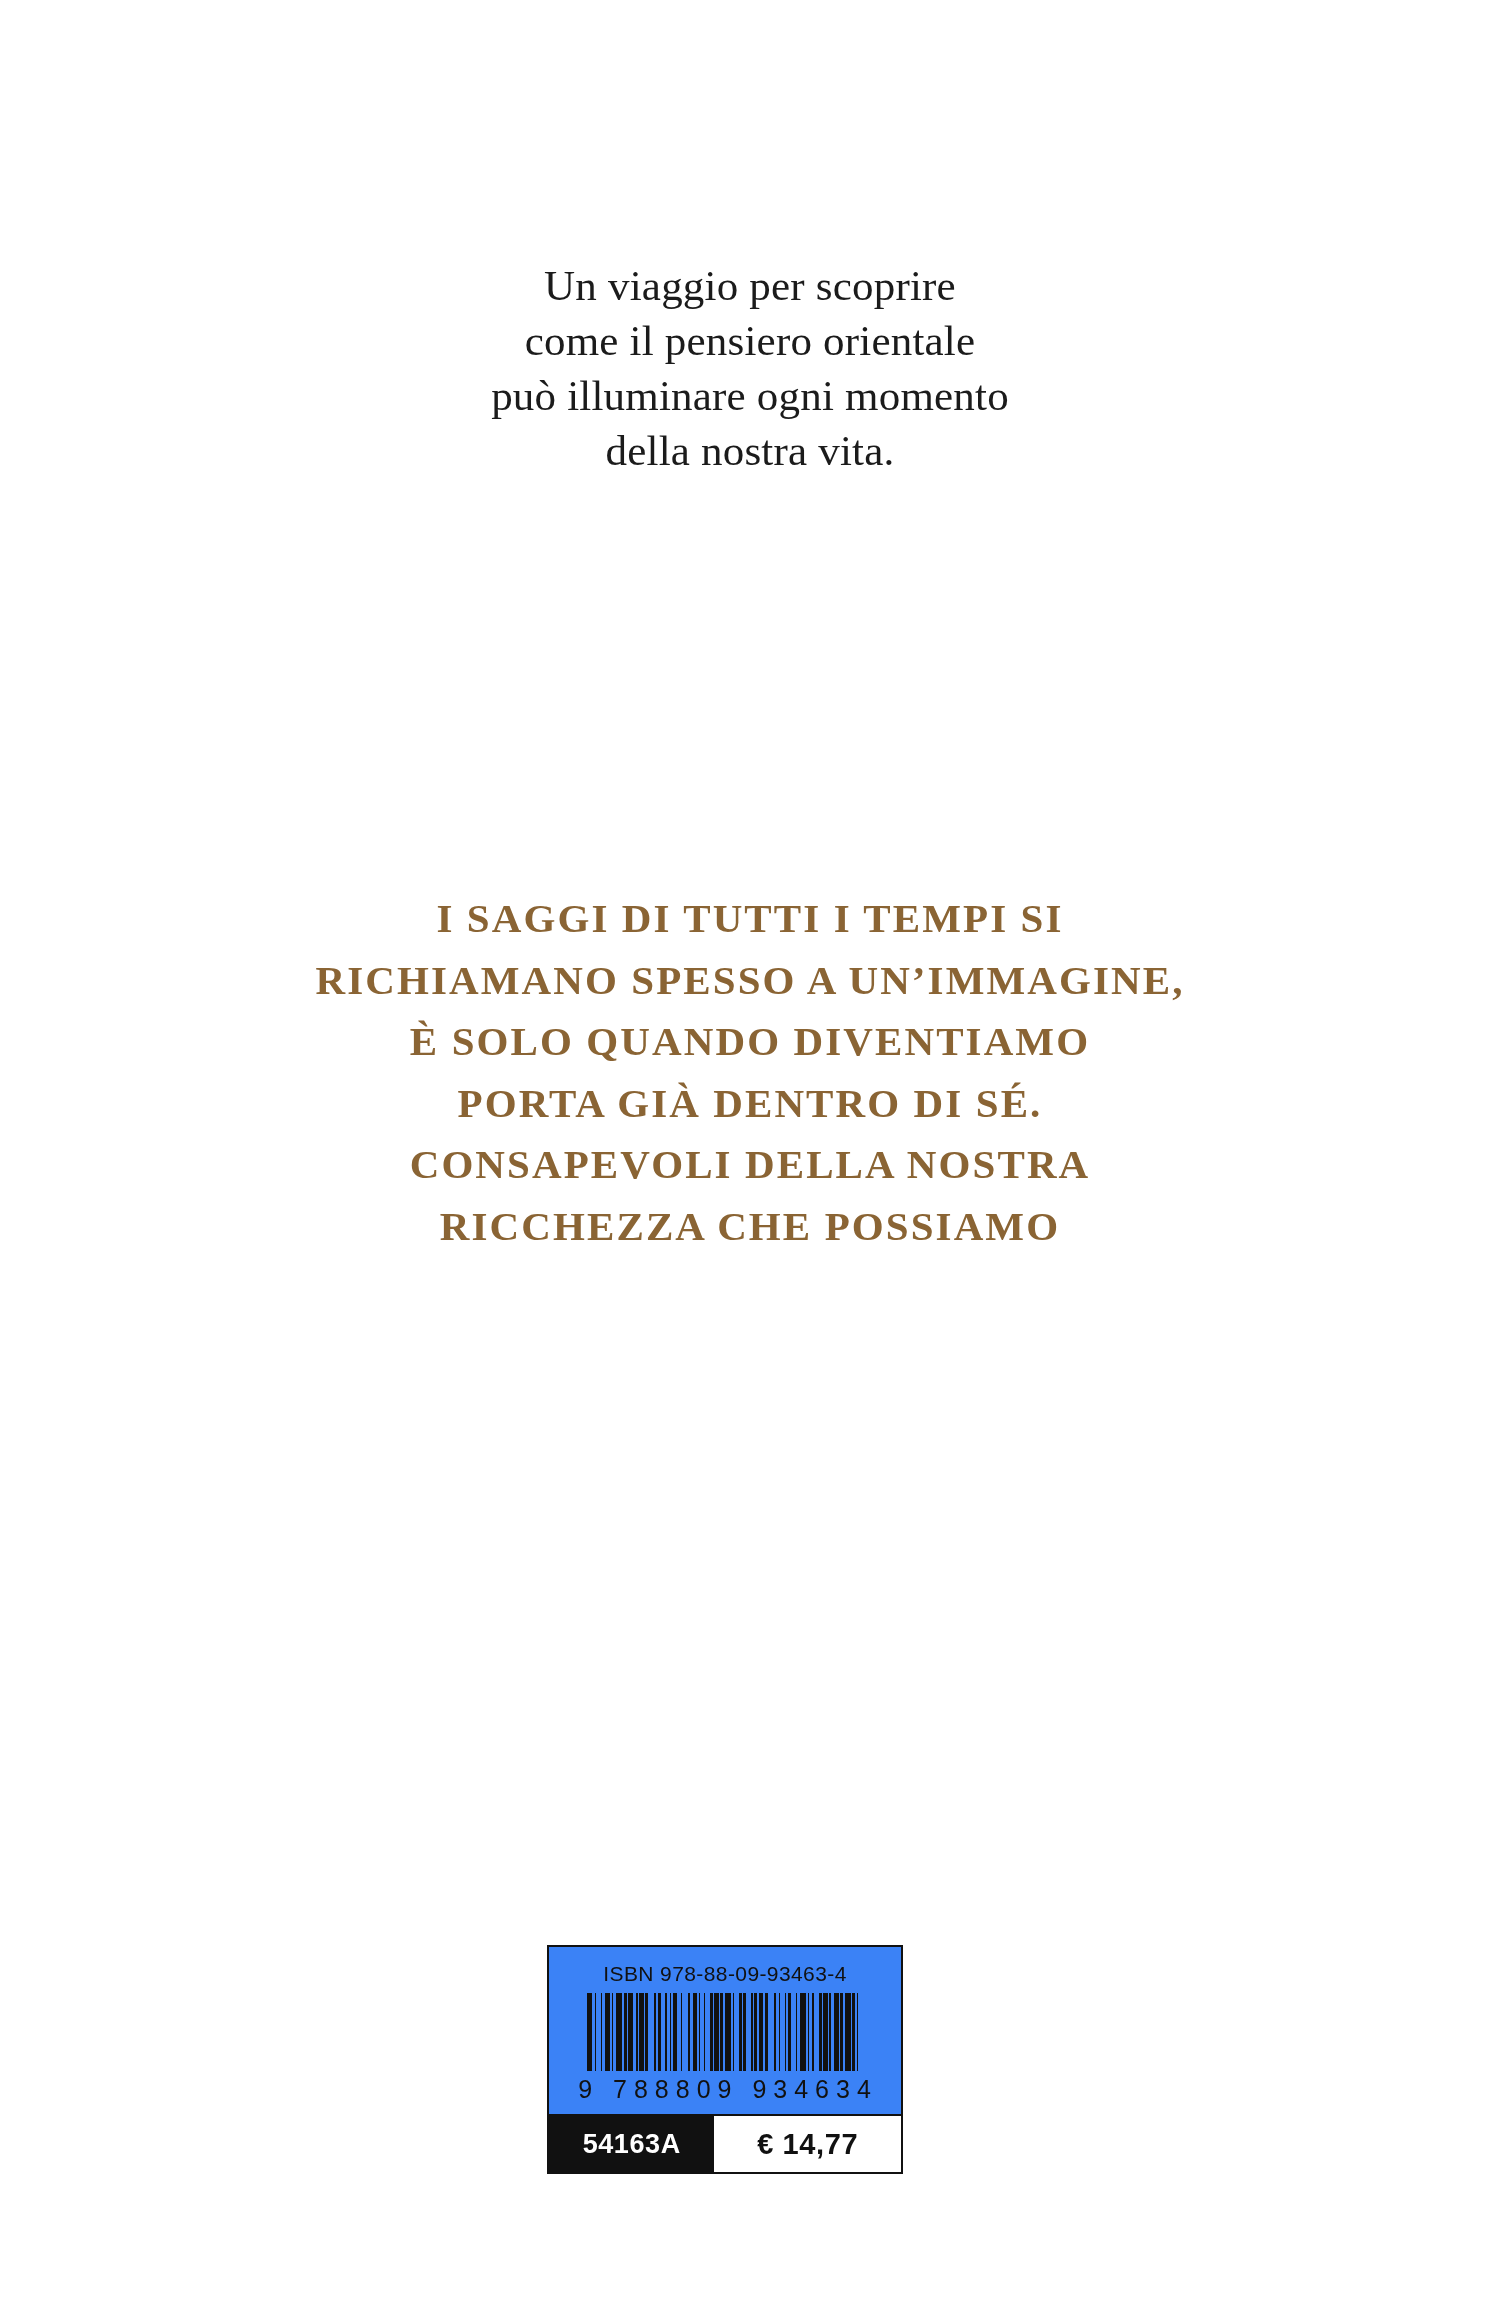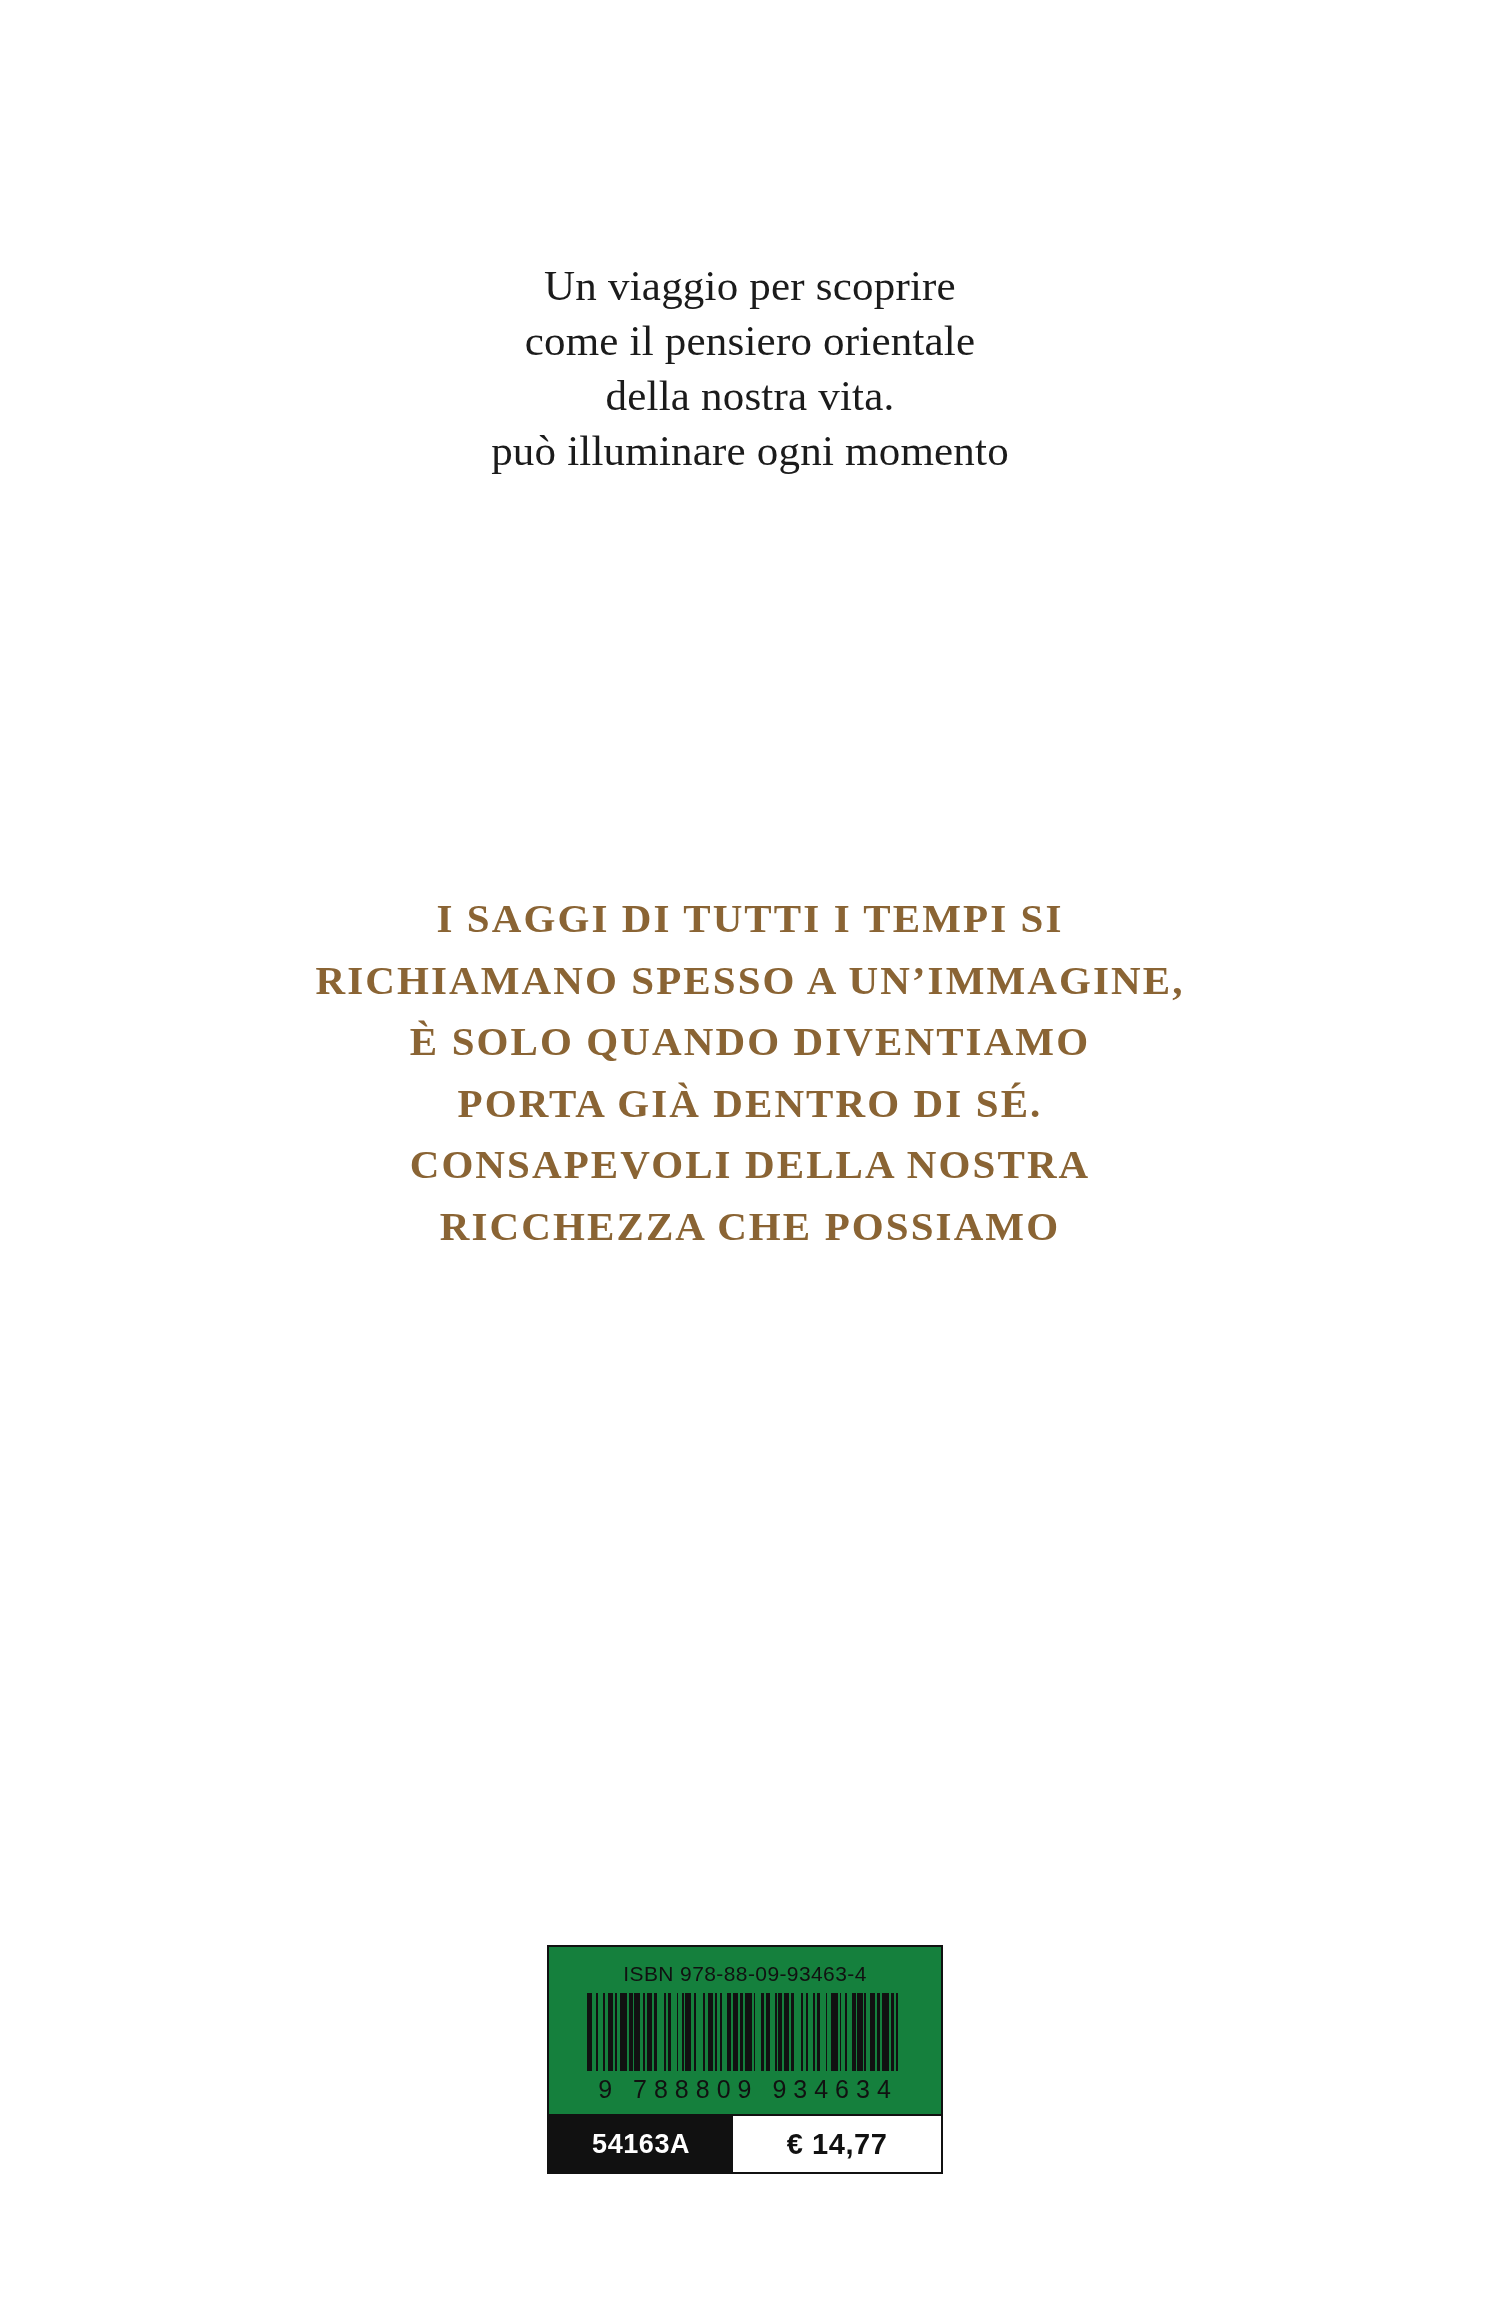--- a/index.html
+++ b/index.html
@@ -54,22 +54,22 @@
     color: #8a6434;
     text-transform: uppercase;
   }
   .quote div { white-space: pre; }
 
   
   .barcode-block {
     position: absolute;
     left: 547px;
     top: 1945px;
-    width: 396px;
-    background: #15803d;
+    width: 356px;
+    background: #3b82f6;
     border: 2px solid #111111;
     box-sizing: border-box;
   }
   .isbn-line {
     text-align: center;
     font-family: "Liberation Sans", sans-serif;
     font-size: 21px;
     letter-spacing: 0.4px;
     color: #111111;
     padding-top: 15px;
@@ -126,22 +126,22 @@
   }
 </style>
 </head>
 <body>
 
 <div class="page">
 
   <div class="blurb">
     <div>Un viaggio per scoprire</div>
     <div>come il pensiero orientale</div>
+    <div>può illuminare ogni momento</div>
     <div>della nostra vita.</div>
-    <div>può illuminare ogni momento</div>
   </div>
 
   <div class="quote">
     <div>I SAGGI DI TUTTI I TEMPI SI</div>
     <div>RICHIAMANO SPESSO A UN’IMMAGINE,</div>
     <div>È SOLO QUANDO DIVENTIAMO</div>
     <div>PORTA GIÀ DENTRO DI SÉ.</div>
     <div>CONSAPEVOLI DELLA NOSTRA</div>
     <div>RICCHEZZA CHE POSSIAMO</div>
   </div>

